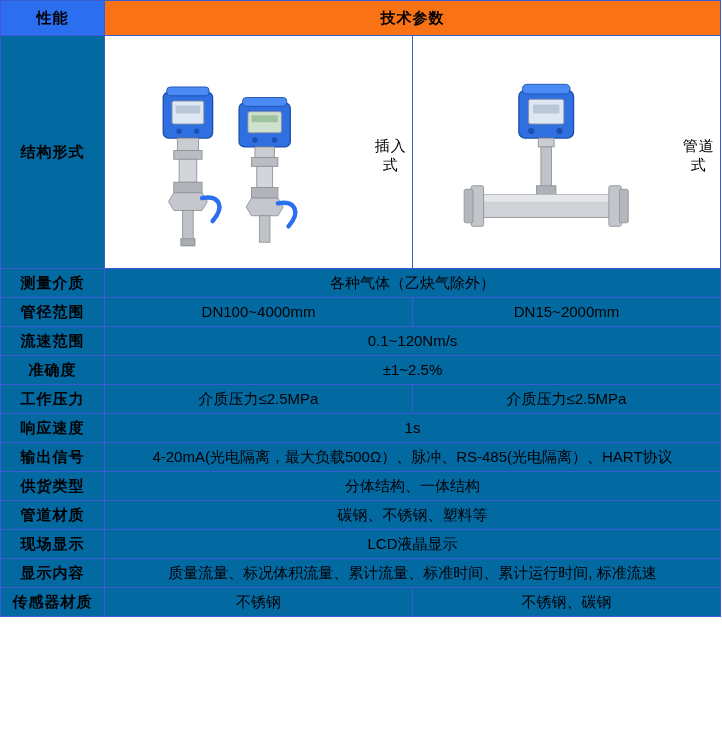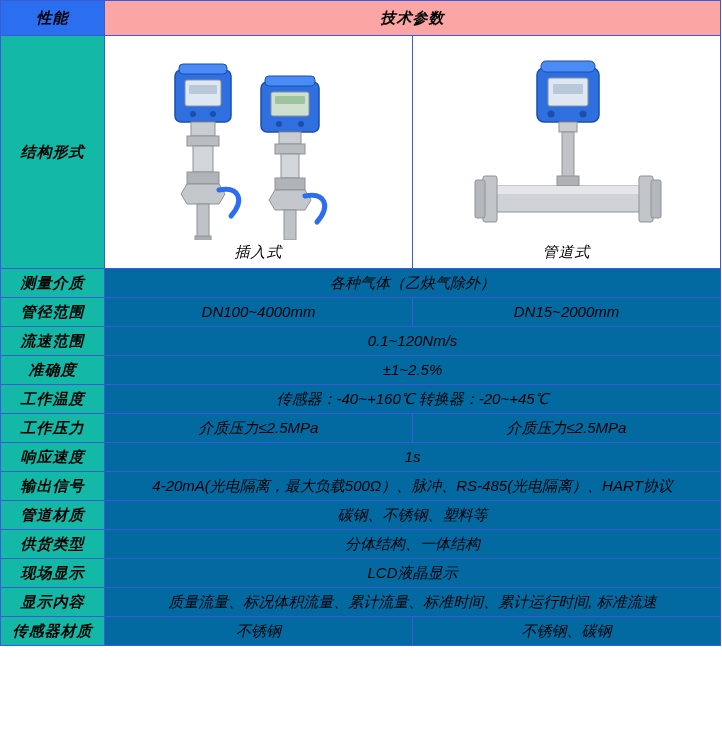--- a/index.html
+++ b/index.html
@@ -11,67 +11,65 @@
     width: 722px;
     height: 750px;
     font-family: "Liberation Sans", sans-serif;
     color: #000000;
     overflow: hidden;
   }
   .spec-table {
     border-collapse: collapse;
     width: 644px;
     table-layout: fixed;
-    font-style: italic;
   }
   .spec-table td {
     border: 1px solid #3b5bd6;
     padding: 0;
     text-align: center;
     vertical-align: middle;
     font-size: 15px;
     color: #000;
     line-height: 1.3;
   }
   .label-cell {
-    background: #14b8a6;
+    background: #0369a1;
     color: #ffffff;
     font-weight: bold;
     font-size: 15px;
     width: 104px;
     letter-spacing: 1px;
   }
   .header-label {
     background: #2b6ef0;
     color: #ffffff;
     font-weight: bold;
     font-size: 16px;
     height: 34px;
     letter-spacing: 1px;
   }
   .header-title {
-    background: #fca5a5;
+    background: #f97316;
     color: #000;
     font-weight: bold;
     font-size: 16px;
     height: 34px;
     letter-spacing: 1px;
   }
   .value-cell {
     background: #0369a1;
     height: 28px;
   }
   .tall-cell {
     height: 232px;
     background: #ffffff;
     vertical-align: top;
   }
   .img-area {
     display: flex;
-    flex-direction: column;
     align-items: center;
     justify-content: flex-start;
     height: 100%;
     padding-top: 4px;
     box-sizing: border-box;
   }
   .img-caption {
     font-size: 15px;
     margin-top: 2px;
     letter-spacing: 1px;
@@ -189,51 +187,47 @@
     <tr class="row-h">
       <td class="label-cell">流速范围</td>
       <td class="value-cell" colspan="2">0.1~120Nm/s</td>
     </tr>
 
     <tr class="row-h">
       <td class="label-cell">准确度</td>
       <td class="value-cell" colspan="2">±1~2.5%</td>
     </tr>
 
-    <tr class="row-h">
-      <td class="label-cell">工作温度</td>
-      <td class="value-cell" colspan="2">传感器：-40~+160℃  转换器：-20~+45℃</td>
-    </tr>
 
     <tr class="row-h">
       <td class="label-cell">工作压力</td>
       <td class="value-cell">介质压力≤2.5MPa</td>
       <td class="value-cell">介质压力≤2.5MPa</td>
     </tr>
 
 
     <tr class="row-h">
       <td class="label-cell">响应速度</td>
       <td class="value-cell" colspan="2">1s</td>
     </tr>
 
     <tr class="row-h">
       <td class="label-cell">输出信号</td>
       <td class="value-cell" colspan="2">4-20mA(光电隔离，最大负载500Ω）、脉冲、RS-485(光电隔离）、HART协议</td>
     </tr>
 
 
     <tr class="row-h">
+      <td class="label-cell">供货类型</td>
+      <td class="value-cell" colspan="2">分体结构、一体结构</td>
+    </tr>
+
+    <tr class="row-h">
       <td class="label-cell">管道材质</td>
       <td class="value-cell" colspan="2">碳钢、不锈钢、塑料等</td>
-    </tr>
-
-    <tr class="row-h">
-      <td class="label-cell">供货类型</td>
-      <td class="value-cell" colspan="2">分体结构、一体结构</td>
     </tr>
 
     <tr class="row-h">
       <td class="label-cell">现场显示</td>
       <td class="value-cell" colspan="2">LCD液晶显示</td>
     </tr>
 
     <tr class="row-h">
       <td class="label-cell">显示内容</td>
       <td class="value-cell" colspan="2">质量流量、标况体积流量、累计流量、标准时间、累计运行时间, 标准流速</td>

